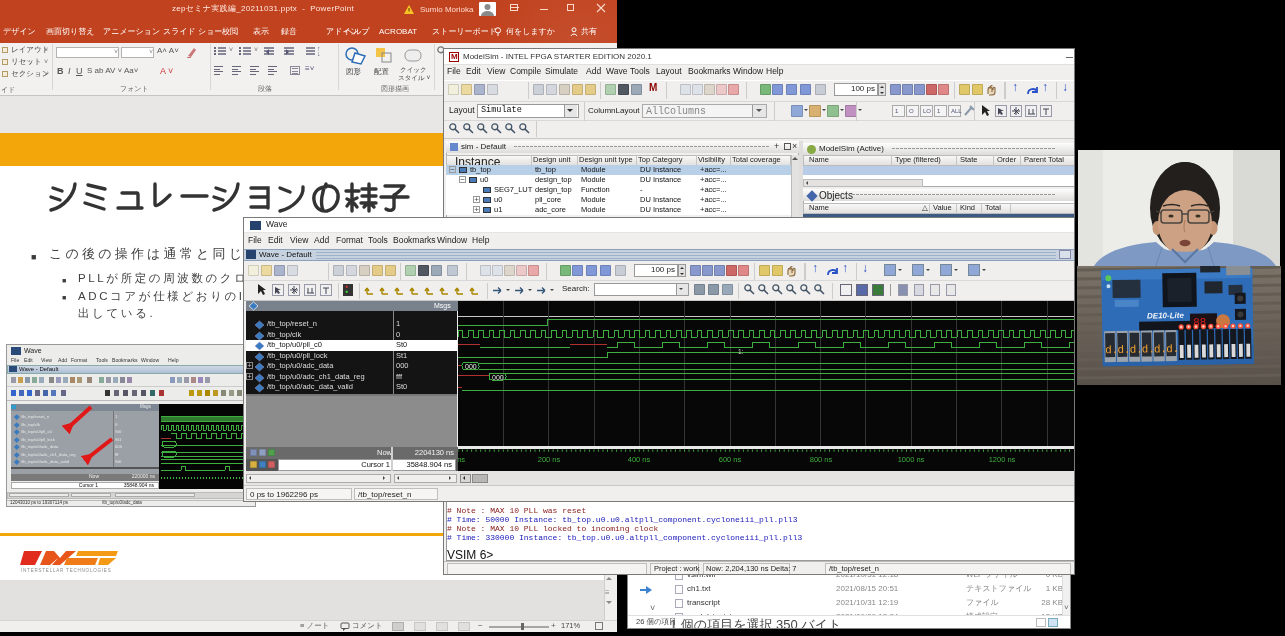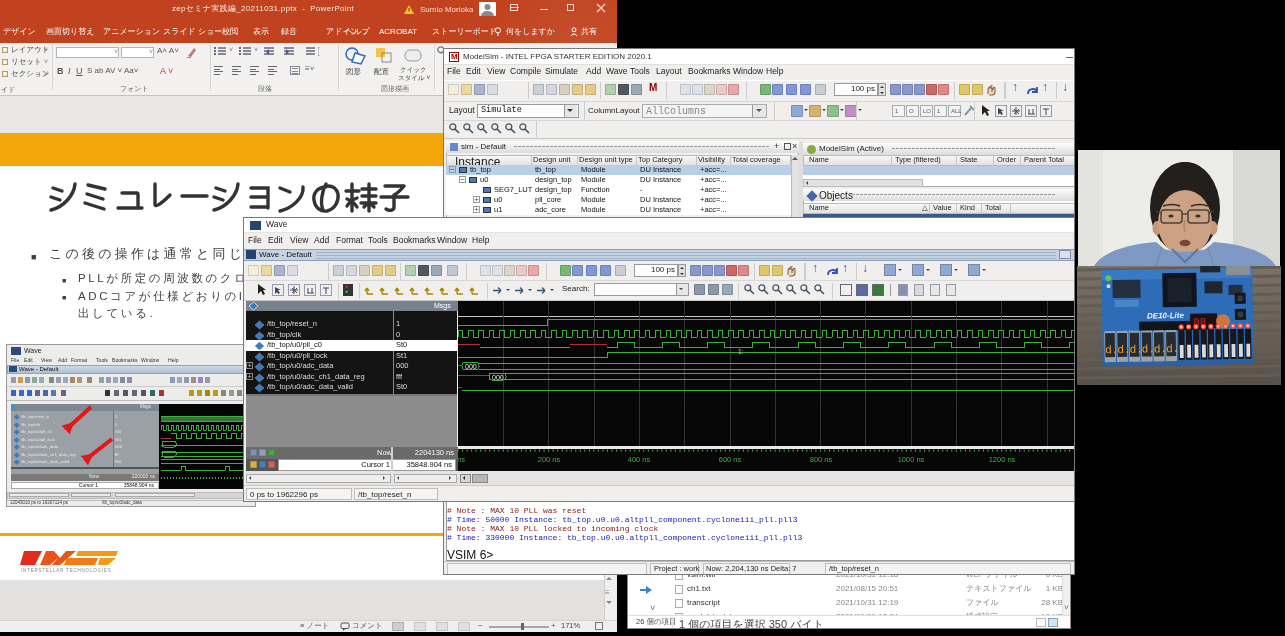--- a/index.html
+++ b/index.html
@@ -360,21 +360,21 @@
 <div style="left:47px;top:46px;width:8px;height:9px;background:#fdfdfd;border:1px solid #aab"></div>
 <svg style="left:11px;top:17px" width="14" height="12">
       <path d="M1,5 h6 V2 l6,4 -6,4 V7 H1 z" fill="#3b82d0"></path>
     </svg>
 <div style="left:22px;top:36px;font-size:9px;color:#666">˅</div>
 <div style="left:434px;top:0px;width:10px;height:48px;background:#f0f0f0;border-left:1px solid #ddd"></div>
 <div style="left:436px;top:36px;font-size:8px;color:#666">˅</div>
 <div style="left:0px;top:48px;width:444px;height:15px;background:#fff;border-top:1px solid #e0e0e0"></div>
 <div style="left:8px;top:51px;font-size:7.5px;color:#444">26 個の項目</div>
 <div style="left:44px;top:50px;width:1px;height:11px;background:#ddd"></div>
-<div style="left:51px;top:51px;font-size:11px;color:#444">1 個の項目を選択  350 バイト</div>
+<div style="left:42px;top:51px;font-size:13px;color:#444">1 個の項目を選択  350 バイト</div>
 <div style="left:420px;top:51px;width:10px;height:9px;background:#cfe3f5;border:1px solid #7ab"></div>
 <div style="left:408px;top:51px;width:10px;height:9px;background:#fff;border:1px solid #bbb"></div>
 </div>
 <div style="left:443px;top:48px;width:632px;height:527px;background:#f0efee;border:1px solid #7a7a7a;overflow:hidden">
 <div style="left:0px;top:0px;width:632px;height:16px;background:#fff;border-bottom:1px solid #e0e0e0"></div>
 <div style="left:5px;top:3px;width:10px;height:10px;background:#fff;border:1px solid #900">
       <span style="font-size:8px;color:#900;font-weight:bold;position:absolute;left:1px;top:-1px">M</span>
     </div>
 <div style="left:19px;top:3px;font-size:8px;color:#333">ModelSim - INTEL FPGA STARTER EDITION 2020.1</div>
 <div style="left:622px;top:8px;width:7px;height:1px;background:#666"></div>

